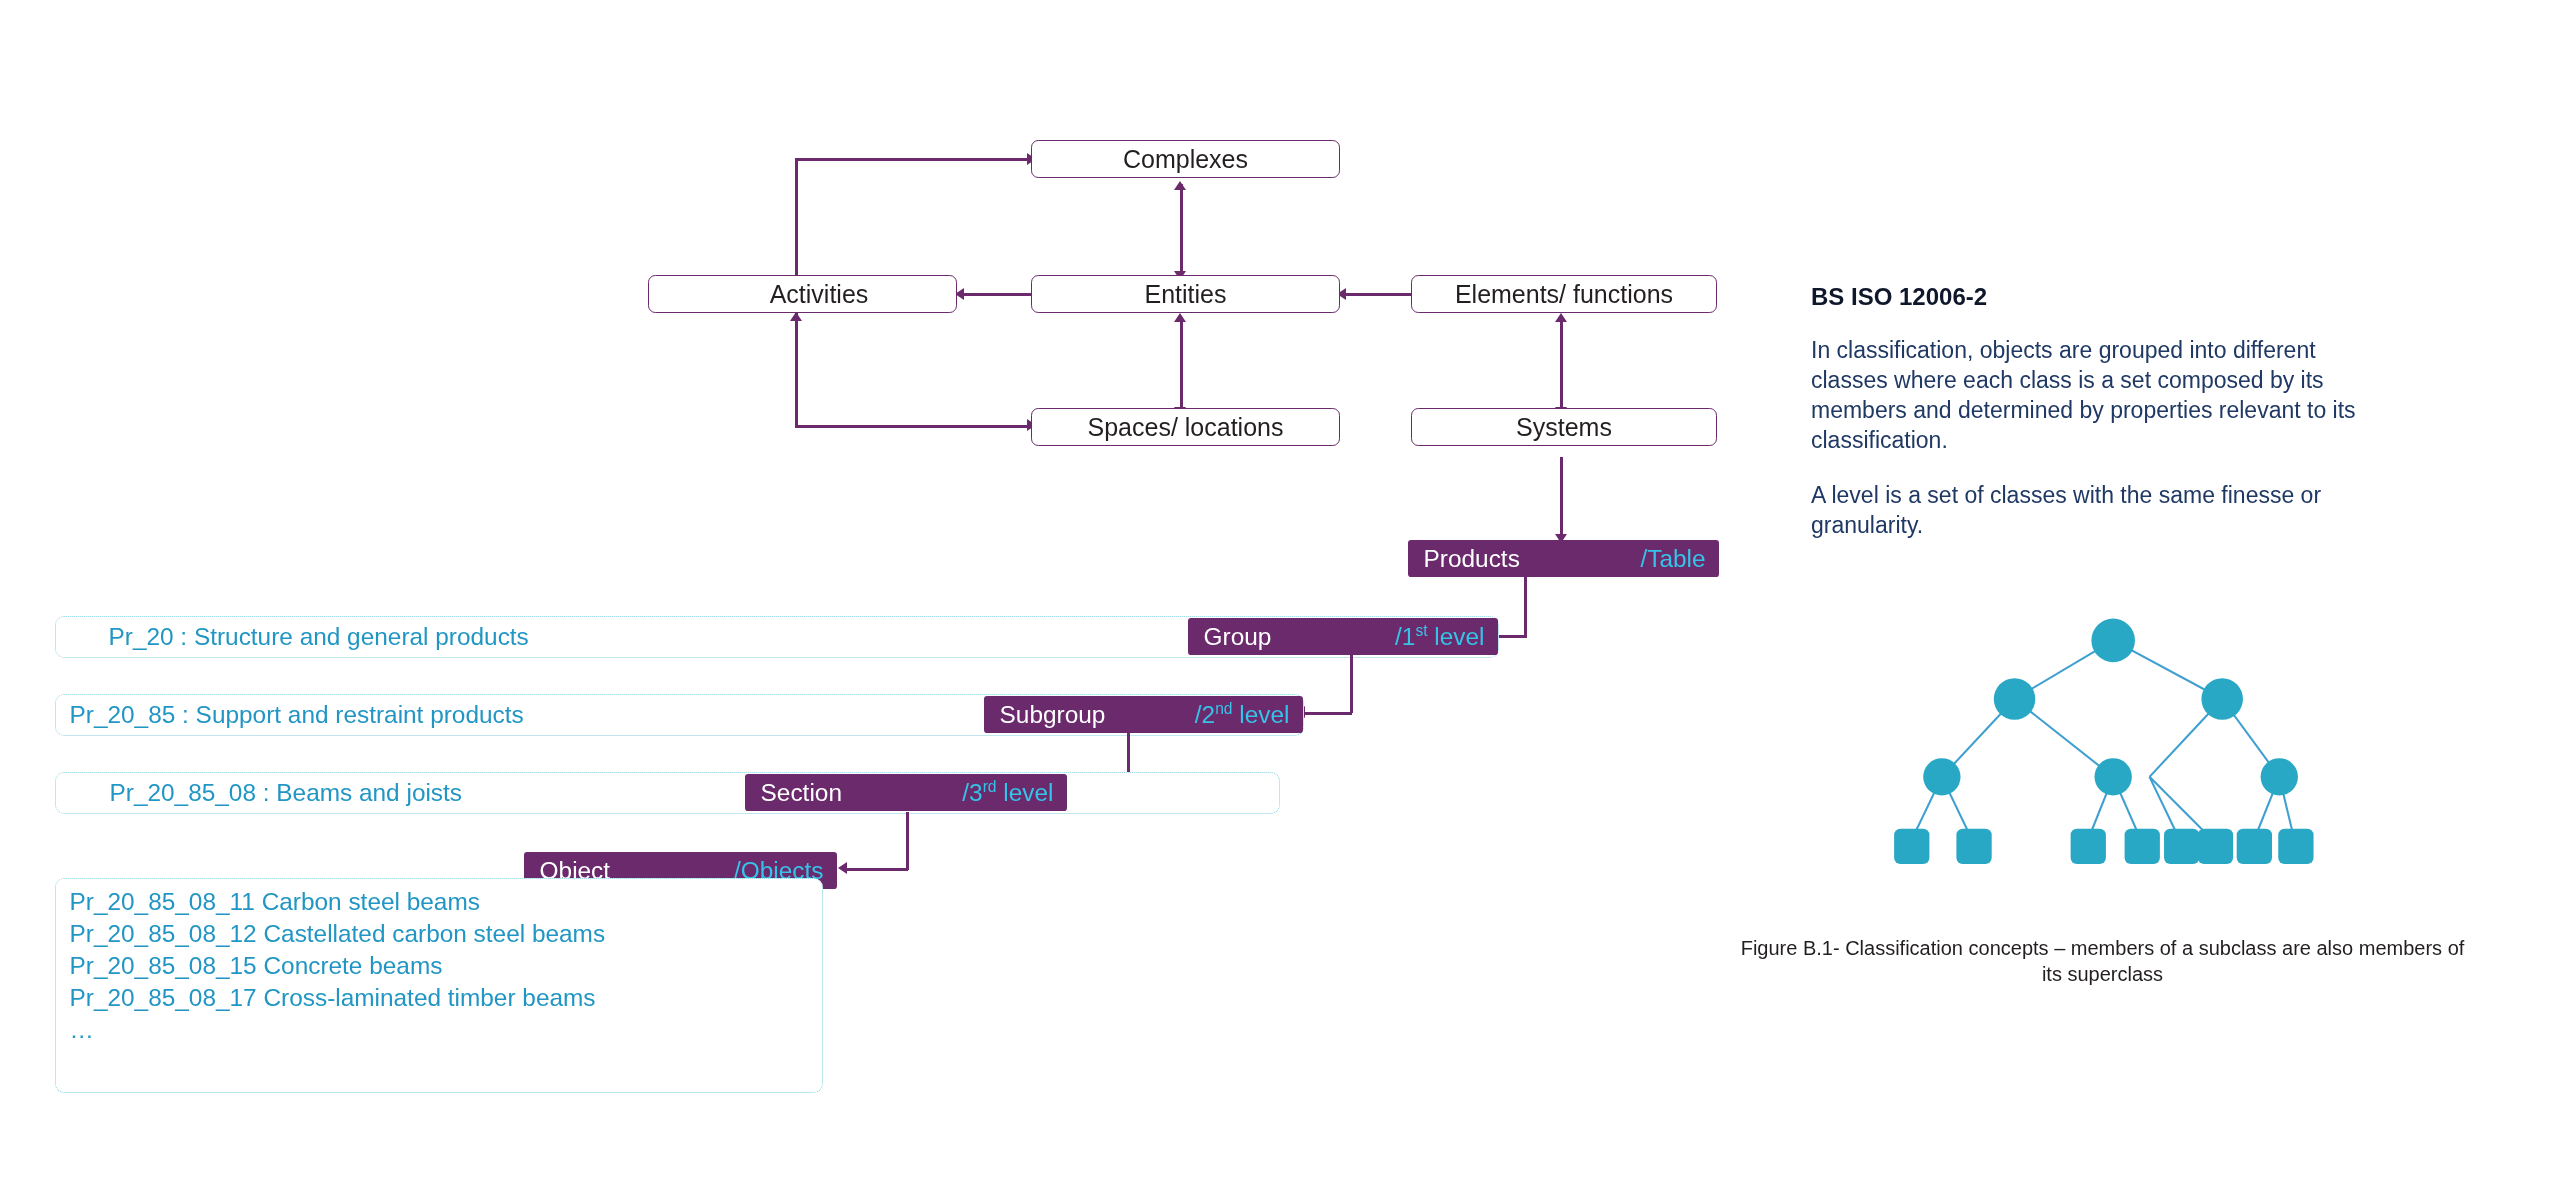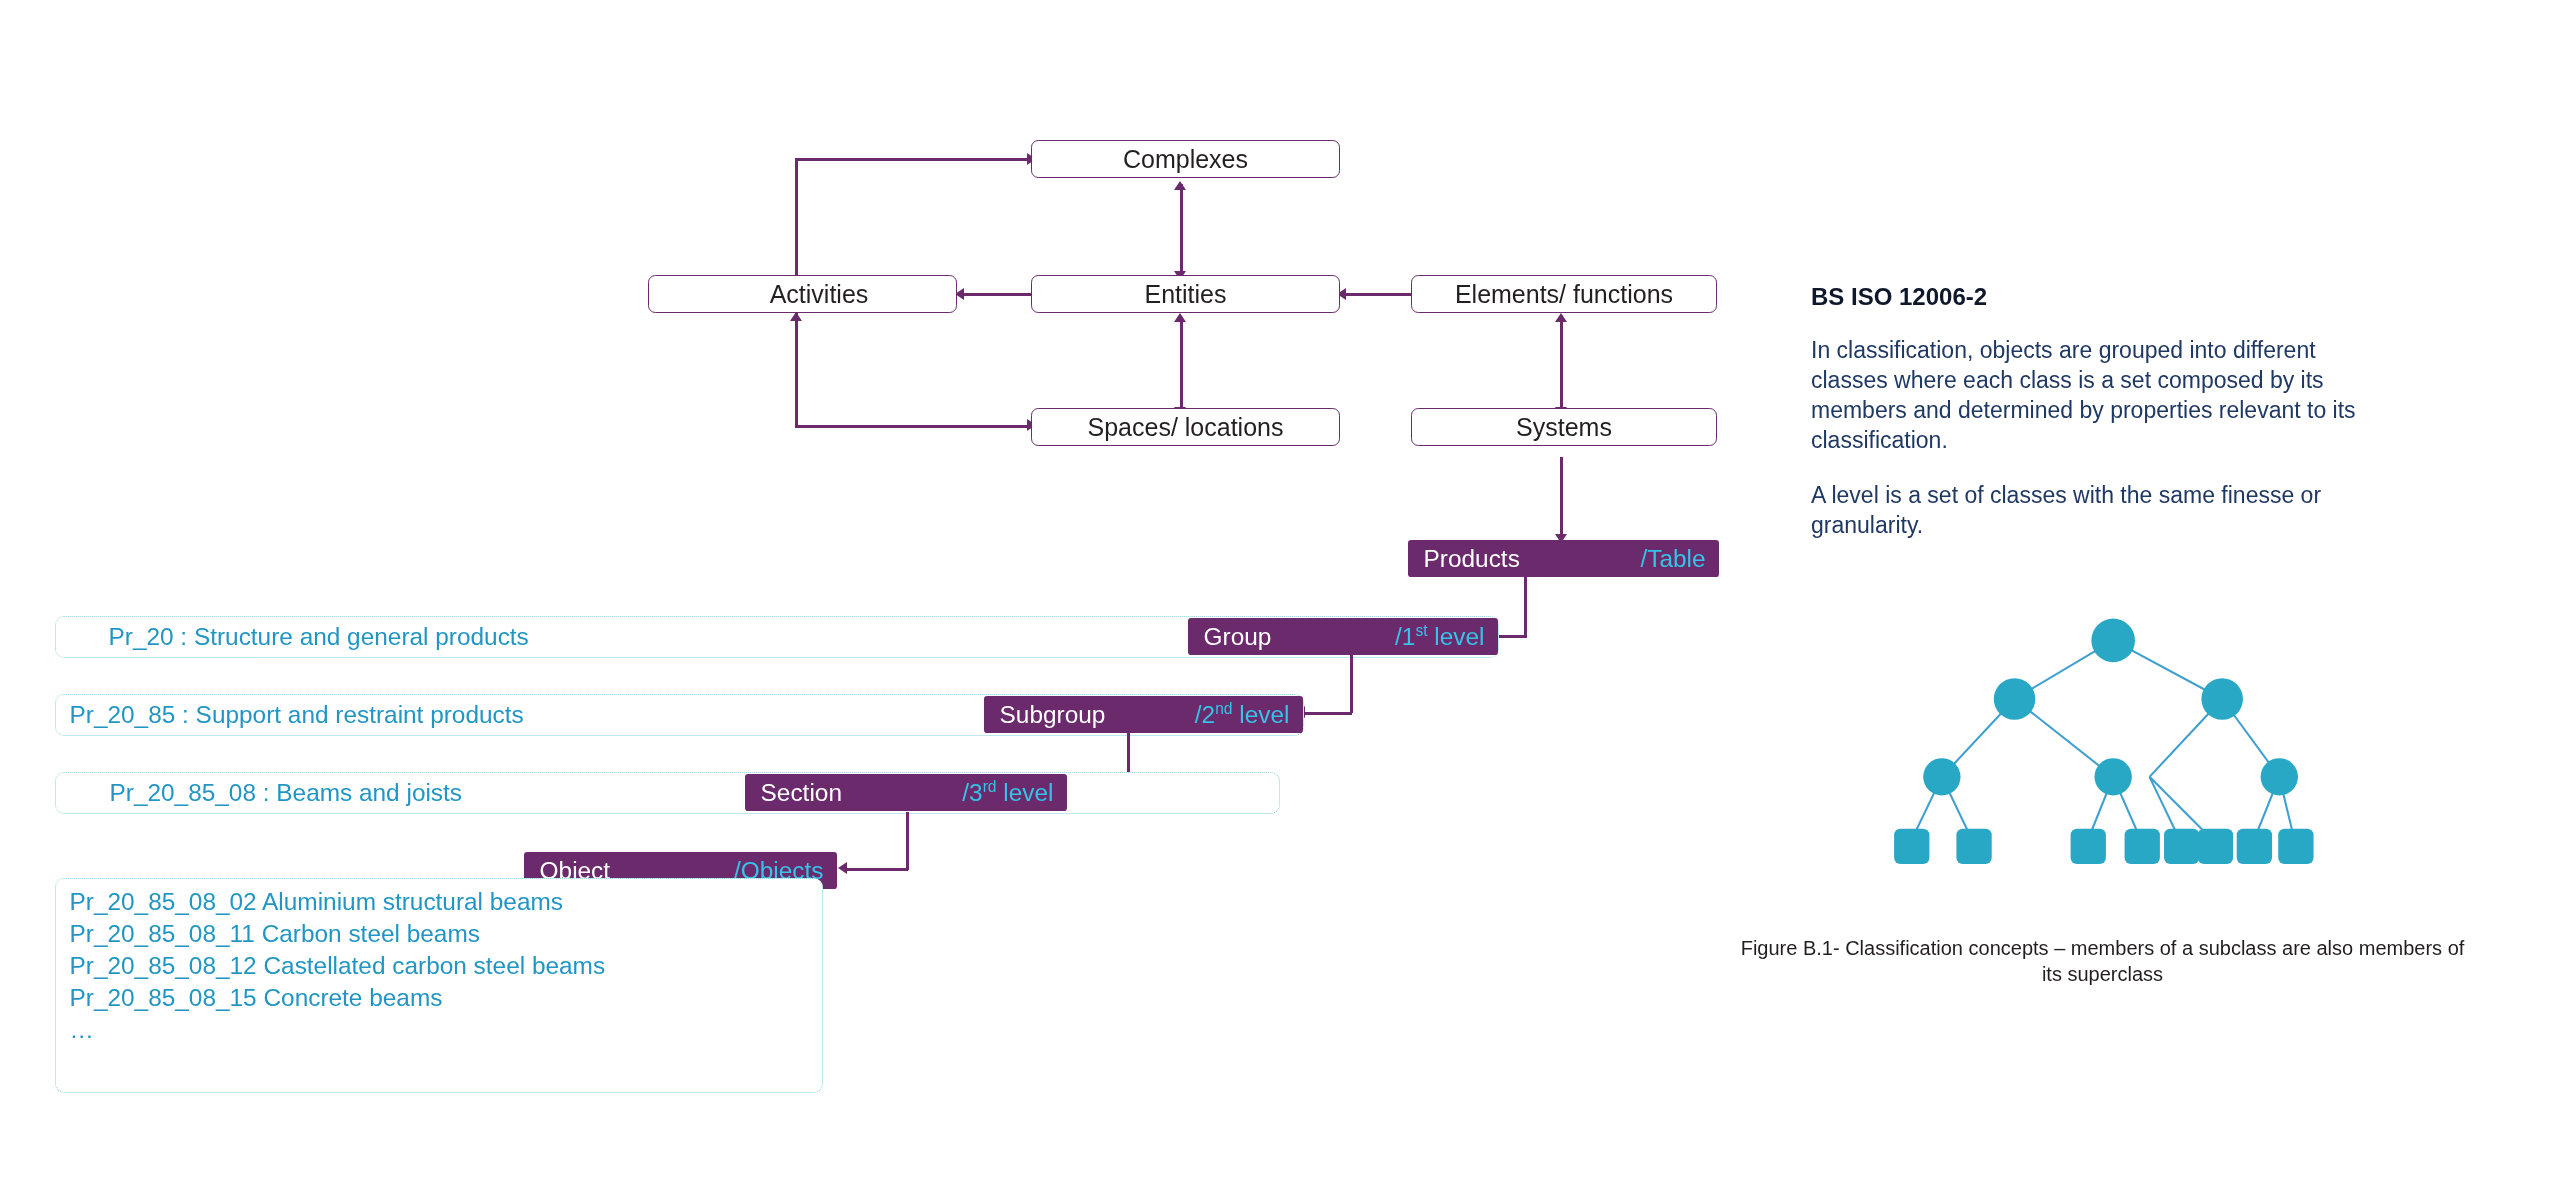--- a/index.html
+++ b/index.html
@@ -251,24 +251,24 @@
   <div class="ln" style="left:906px; top:812px; width:2.6px; height:58px;"></div>
   <div class="ln" style="left:845px; top:868px; width:63px; height:2.6px;"></div>
   <div class="arrow ar-left" style="left:838px; top:862px;"></div>
 
   <div class="tag" style="left:524px; top:852px; width:313px;">
     <span class="tag-name">Object</span>
     <span class="tag-level" style="margin-left:auto;">/Objects</span>
   </div>
 
   <div class="obj-panel" style="left:55px; top:878px; width:768px; height:215px;">
-    <div class="row">Pr_20_85_08_02 Aluminium structural beams</div>
     <div class="row">Pr_20_85_08_11 Carbon steel beams</div>
     <div class="row">Pr_20_85_08_12 Castellated carbon steel beams</div>
     <div class="row">Pr_20_85_08_15 Concrete beams</div>
+    <div class="row">Pr_20_85_08_17 Cross-laminated timber beams</div>
     <div class="row">…</div>
   </div>
 
   <div class="right-title" style="left:1811px; top:283px;">BS ISO 12006-2</div>
   <div class="right-para" style="left:1811px; top:480px;">A level is a set of classes with the same finesse or granularity.</div>
   <div class="right-para" style="left:1811px; top:335px;">In classification, objects are grouped into different classes where each class is a set composed by its members and determined by properties relevant to its classification.</div>
 
   <svg class="abs" style="left:1755px; top:608px;" width="571" height="291" viewBox="0 0 1100 560">
 
     <g stroke="#3f9fd0" stroke-width="4" fill="none">

